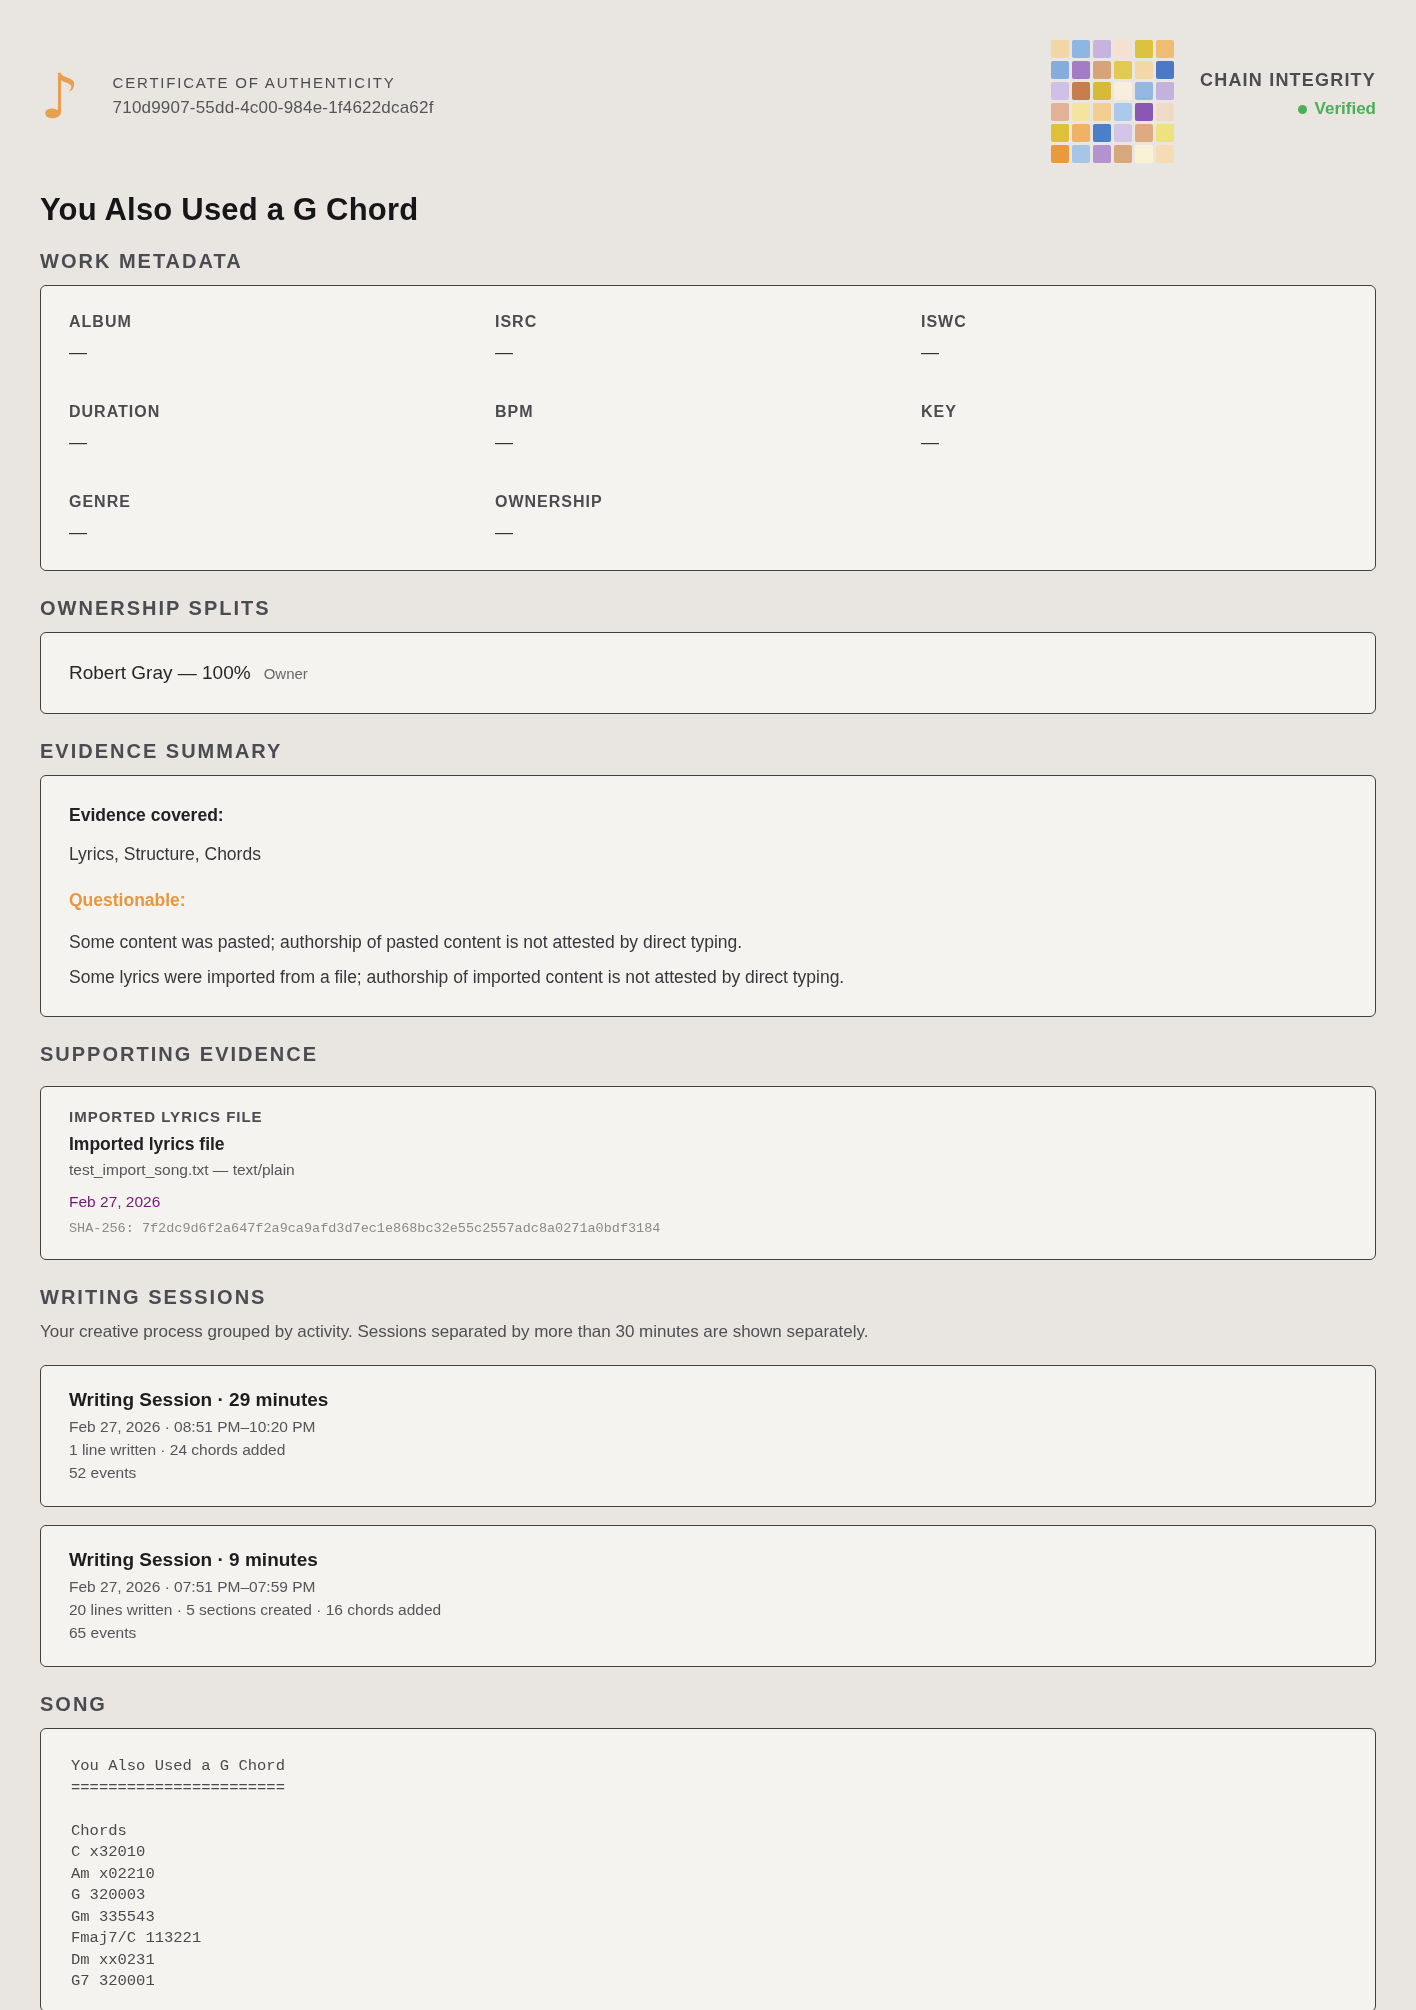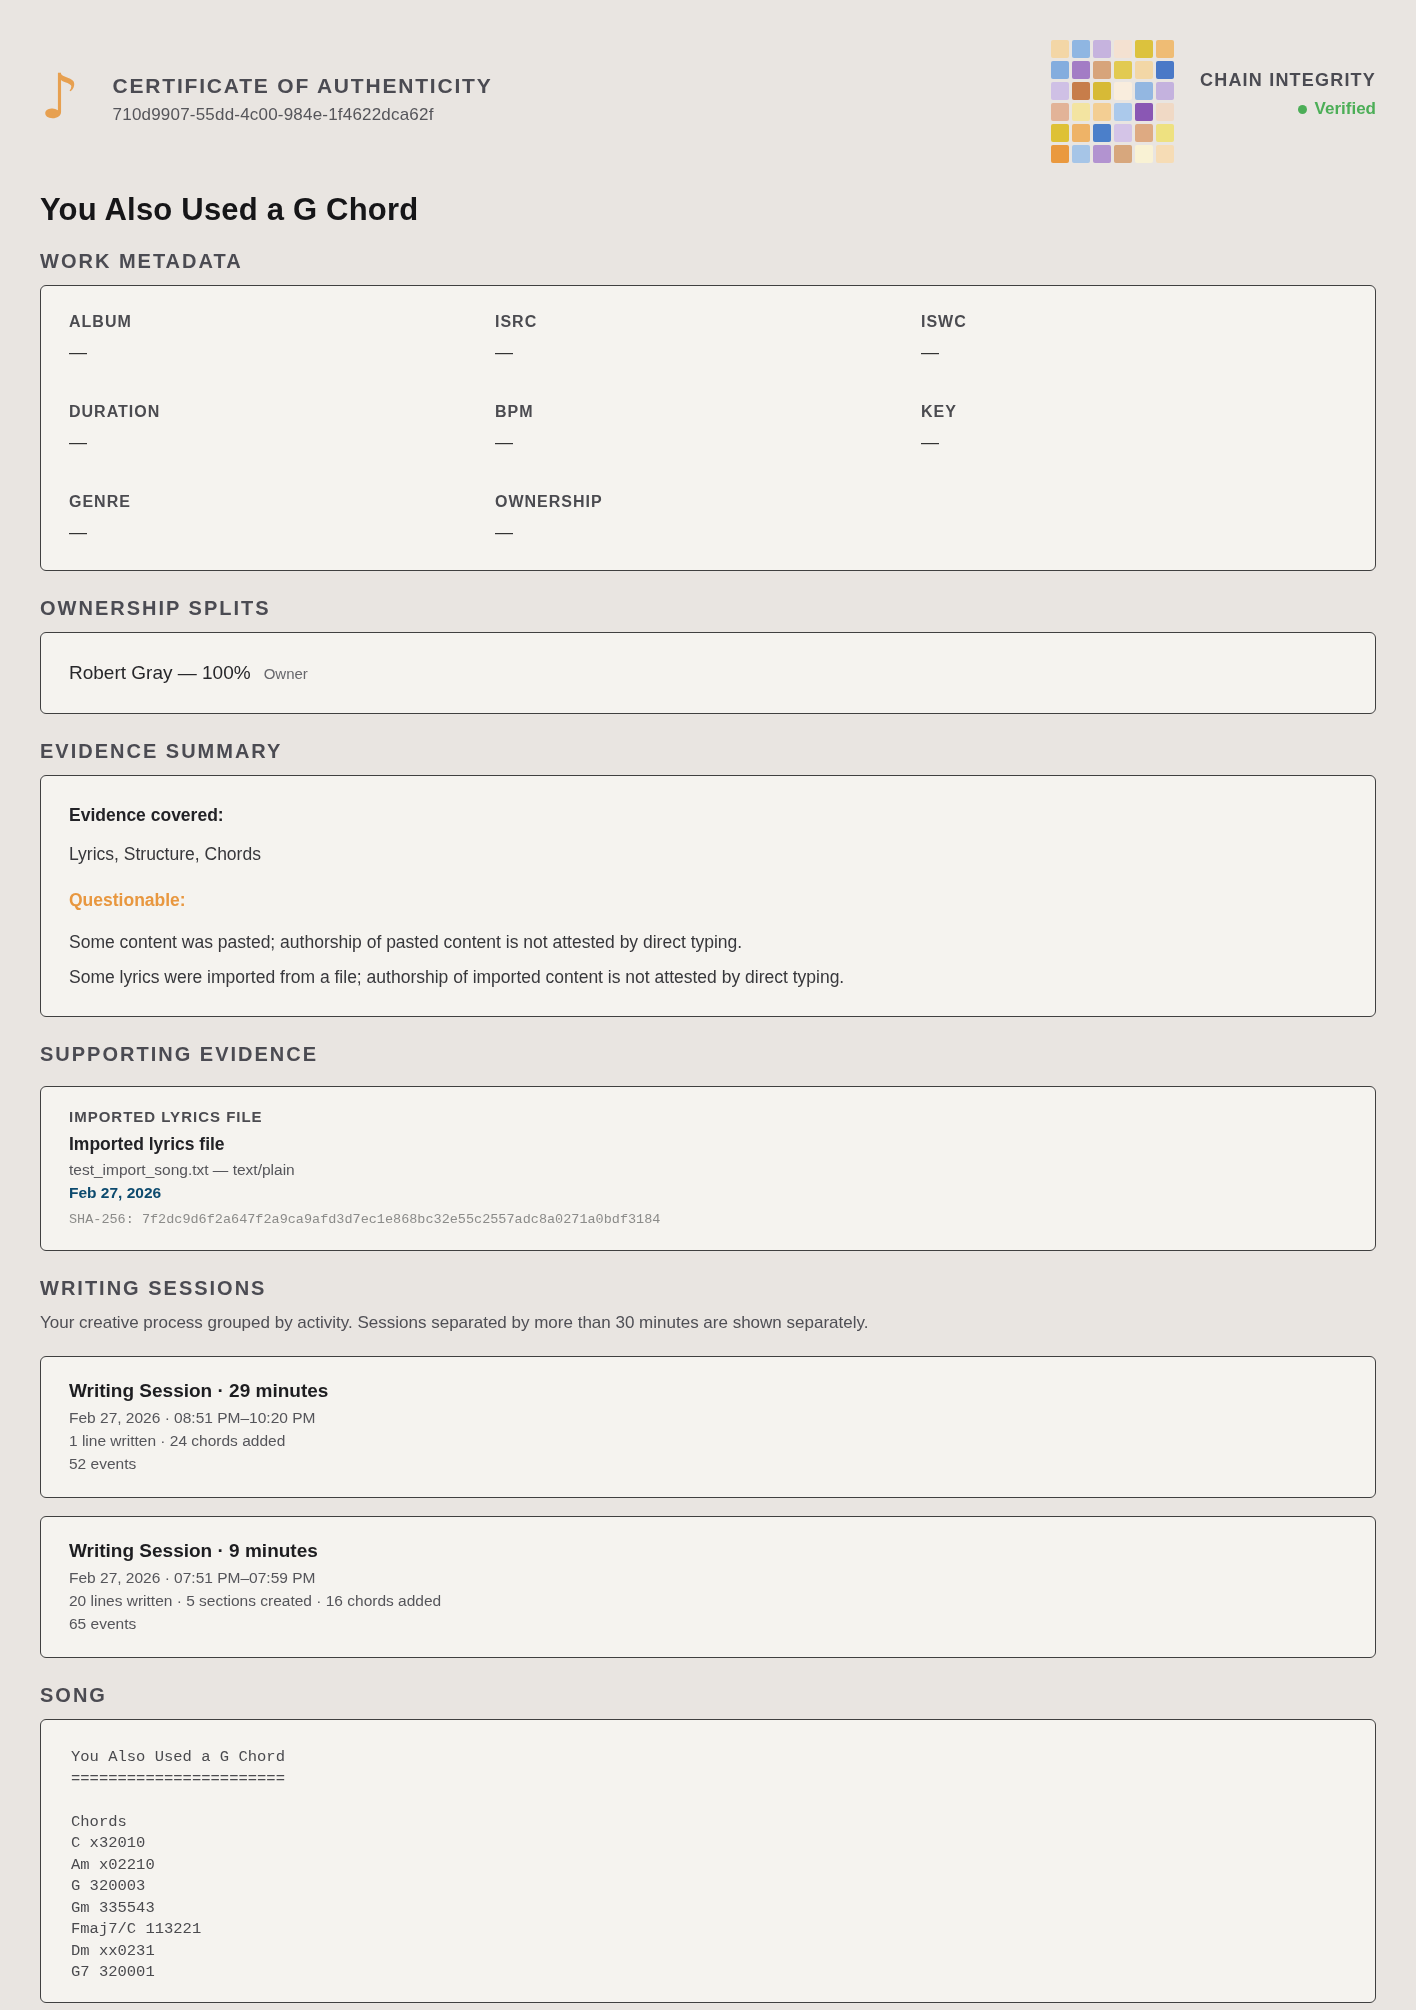--- a/index.html
+++ b/index.html
@@ -15,21 +15,21 @@
 
   
   .header { display:flex; justify-content:space-between; align-items:flex-start; }
   .brand { display:flex; align-items:flex-start; gap:33px; margin-top:28px; }
   .note-icon {
     font-family:"DejaVu Sans", sans-serif;
     font-size:62px; line-height:58px;
     color:#e7a050;
   }
   .brand-title {
-    font-size:21px; font-weight:bold; letter-spacing:1.8px; color:#4b4b52;
+    font-size:15px; font-weight:normal; letter-spacing:1.8px; color:#4b4b52;
     margin-top:6px;
   }
   .brand-id { font-size:17px; color:#55555a; margin-top:7px; letter-spacing:.2px; }
 
   .chain { display:flex; align-items:flex-start; gap:26px; }
   .chain-grid {
     width:123px; height:123px;
     display:grid; grid-template-columns:repeat(6,1fr); grid-template-rows:repeat(6,1fr);
     gap:3px;
   }
@@ -72,21 +72,21 @@
   .ev-covered-value { margin-top:17px !important; color:#37373b; }
   .ev-q-label { margin-top:24px !important; font-weight:bold; color:#e8973f; }
   .ev-note1 { margin-top:20px !important; color:#37373b; }
   .ev-note2 { margin-top:13px !important; color:#37373b; }
 
   
   .file-card { margin-top:22px; padding:21px 28px; }
   .file-kind { font-size:15px; font-weight:bold; letter-spacing:1px; color:#4b4b50; line-height:18px; }
   .file-title { font-size:17.5px; font-weight:bold; color:#222226; margin-top:7px; line-height:22px; }
   .file-info { font-size:15.5px; color:#55555a; margin-top:5px; line-height:20px; }
-  .file-date { font-size:15.5px; color:#0c4a6e; margin-top:3px; line-height:20px;font-weight:bold; }
+  .file-date { font-size:15.5px; color:#701a75; margin-top:12px; line-height:20px; }
   .file-hash { font-family:"Liberation Mono", monospace; font-size:13.5px; color:#8b8b89; margin-top:8px; line-height:18px; }
 
   
   .session-card { padding:22px 28px; margin-top:22px; }
   .session-card + .session-card { margin-top:18px; }
   .sess-title { font-size:19px; font-weight:bold; color:#1d1d20; line-height:24px; }
   .sess-line { font-size:15.5px; color:#55555a; line-height:23px; }
   .sess-line.first { margin-top:3px; }
 
   

